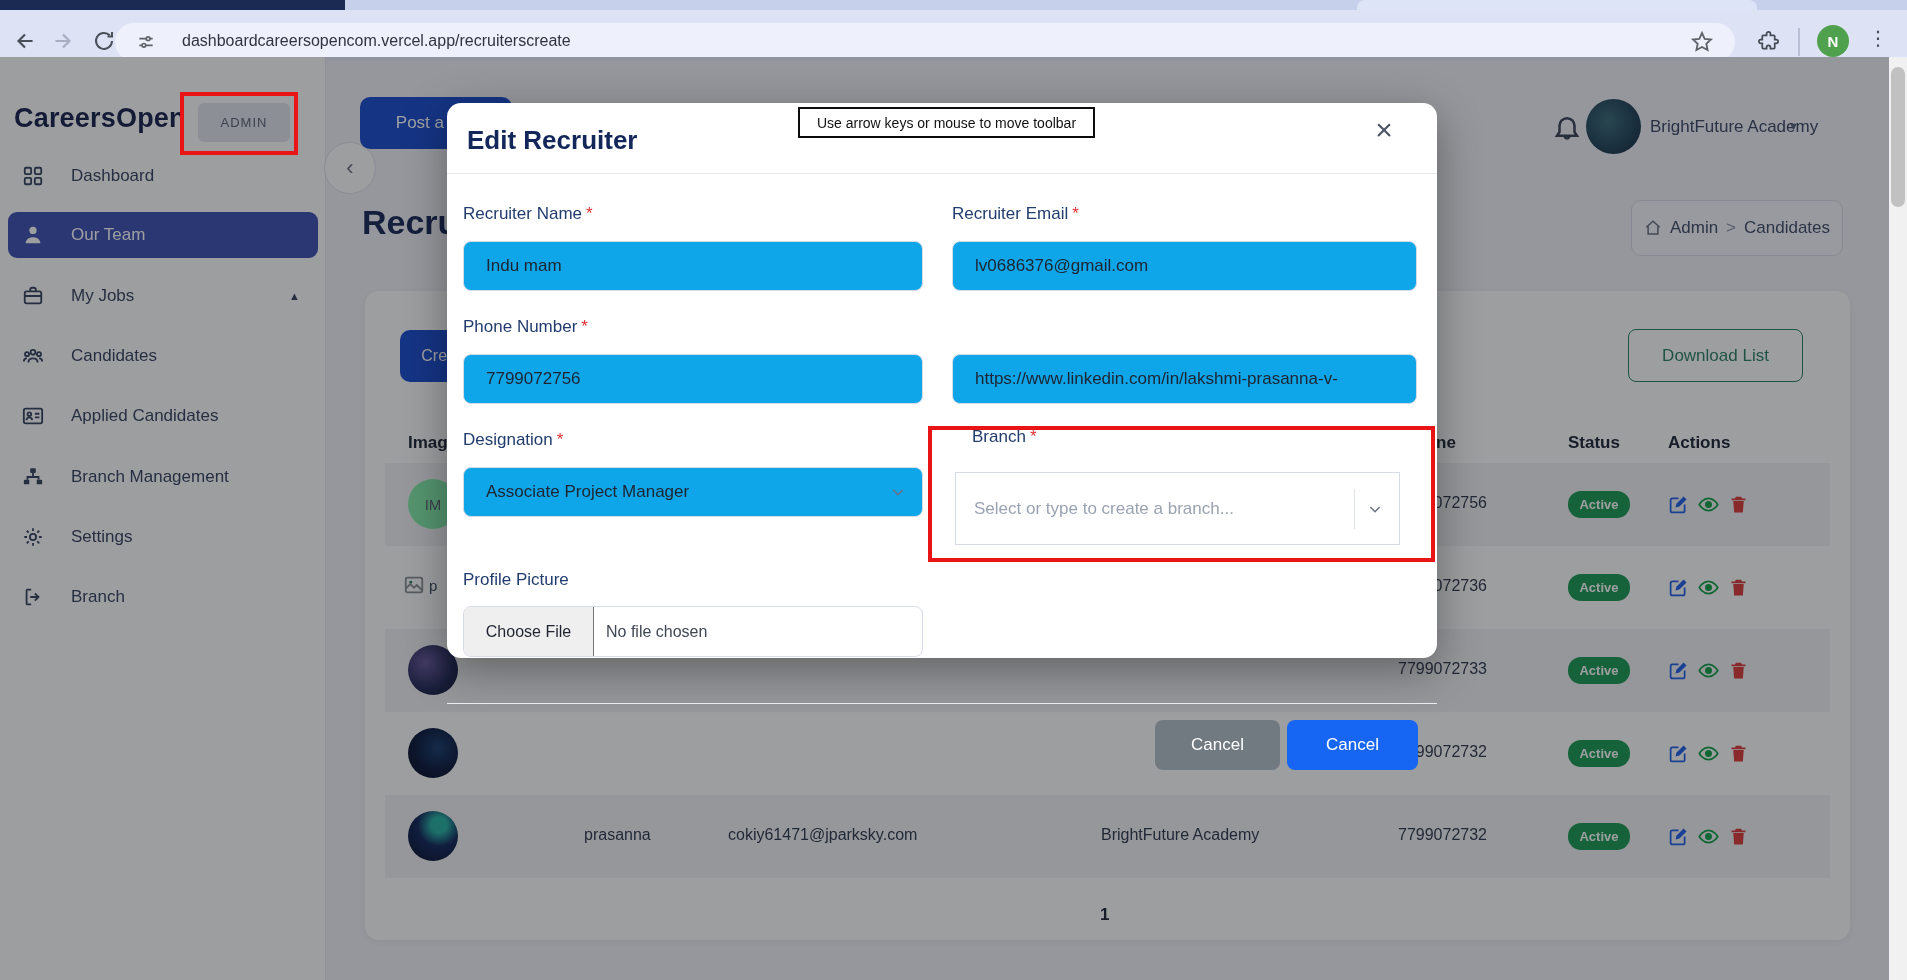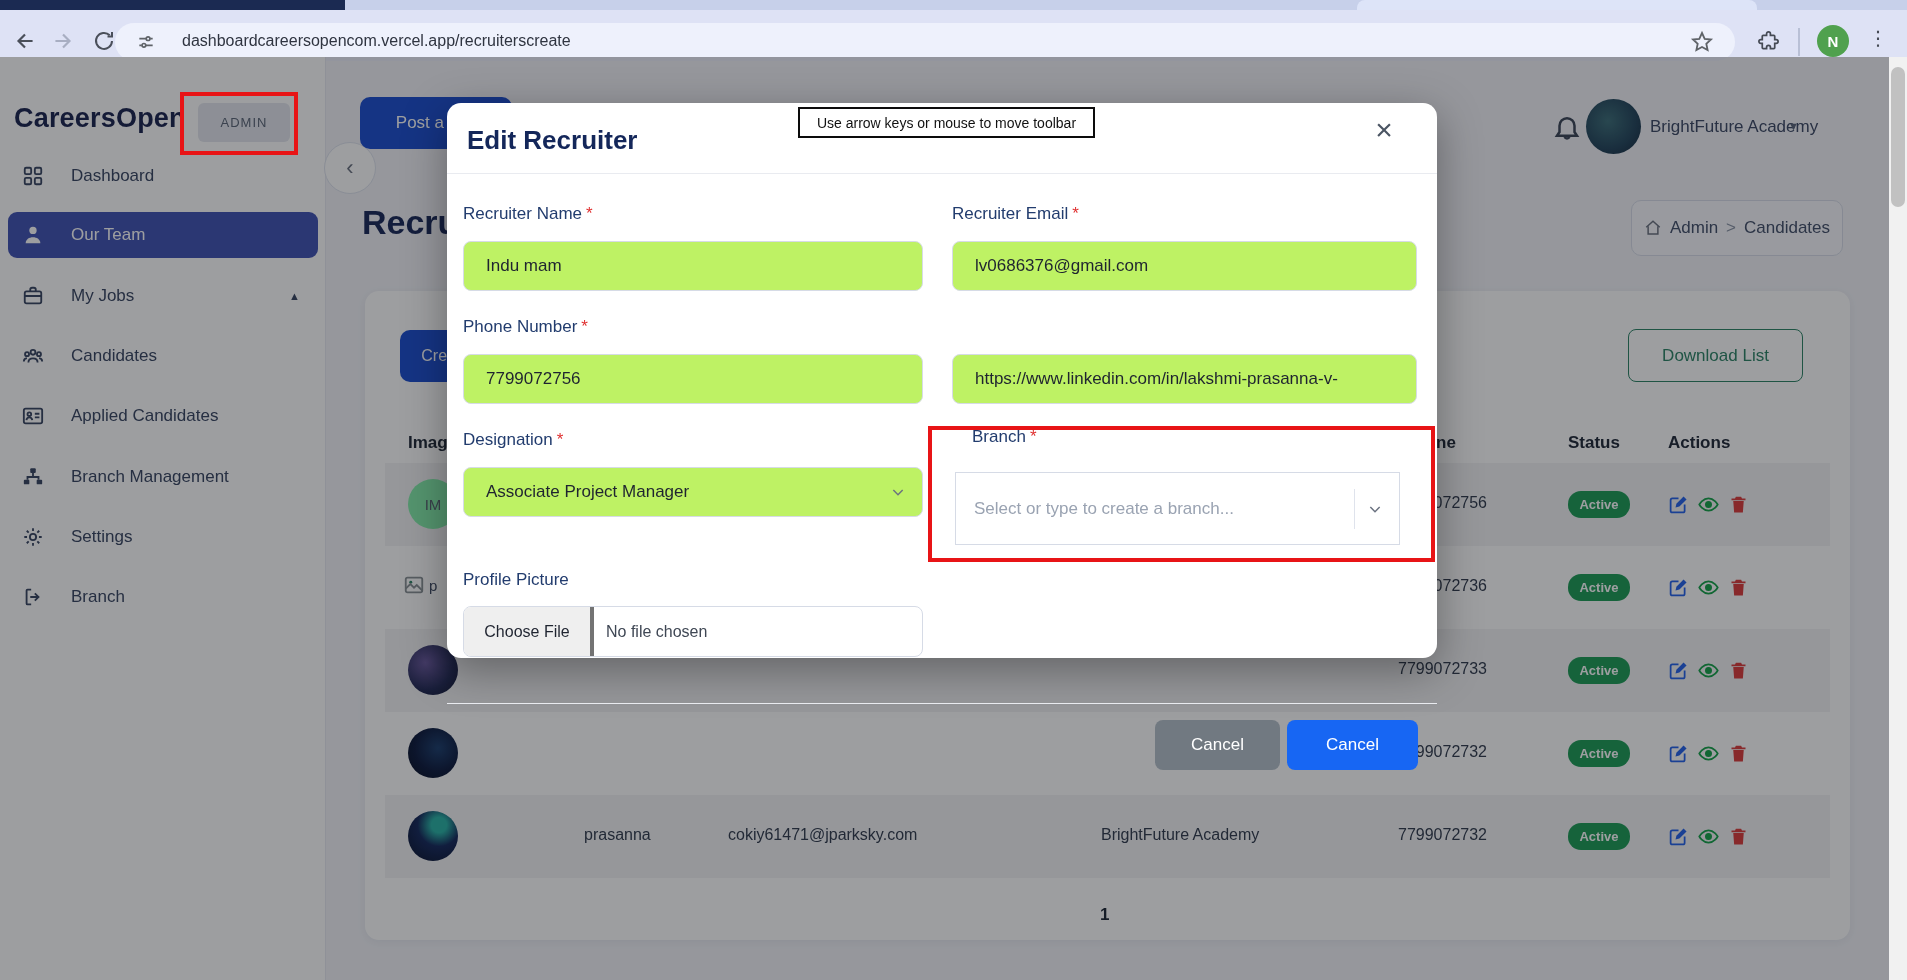--- a/index.html
+++ b/index.html
@@ -98,33 +98,33 @@
   
   .modal { left:447px; top:103px; width:990px; height:555px; background:#fff; border-radius:14px; z-index:20;
       box-shadow:0 12px 44px rgba(0,0,0,.35); }
   .modal-title { left:20px; top:22px; font-size:26px; font-weight:800; color:#14275a; }
   .modal-close { left:920px; top:10px; width:34px; height:34px; font-size:30px; color:#4b5563; display:flex;
       align-items:center; justify-content:center; }
   .m-divider { left:0; top:70px; width:990px; height:1px; background:#e9ebf0; }
   .f-label { font-size:17px; color:#223c6e; }
   .req { color:#e03131; margin-left:4px; }
   .f-input { position:absolute; height:50px; border:1px solid #d6dbe6; border-radius:8px; font-size:17px; color:#1f2430;
-      padding-left:22px; background:#bef264; font-family:"Liberation Sans", sans-serif; outline:none; }
+      padding-left:22px; background:#0ea5e9; font-family:"Liberation Sans", sans-serif; outline:none; }
   .l-col { left:16px; width:460px; } .r-col { left:505px; width:465px; }
   .select { display:flex; align-items:center; }
   .sel-text { flex:1; }
   .chev { width:16px; height:16px; color:#6b7280; margin-right:16px; }
   .chev svg { width:100%; height:100%; }
   .branch-box { left:508px; top:369px; width:445px; height:73px; border:1px solid #d6dbe6; border-radius:0;
       display:flex; align-items:center; }
   .branch-ph { flex:1; padding-left:18px; color:#9aa3b2; font-size:17px; }
   .branch-sep { width:1px; height:40px; background:#dfe3ec; }
   .file-box { left:16px; top:503px; width:460px; height:51px; border:1px solid #d6dbe6; border-radius:8px; display:flex;
       align-items:center; overflow:hidden; }
-  .file-btn { width:130px; height:100%; background:#efefef; border-right:4px solid #737373; color:#1f2430; font-size:16px;
+  .file-btn { width:130px; height:100%; background:#efefef; border-right:1px solid #737373; color:#1f2430; font-size:16px;
       display:flex; align-items:center; justify-content:center; }
   .file-status { margin-left:12px; color:#3f4754; font-size:16px; }
   .m-footer-div { left:0; top:600px; width:990px; height:1px; background:#e9ebf0; }
   .btn-cancel { left:708px; top:617px; width:125px; height:50px; background:#717981; border-radius:8px; color:#fff;
       font-size:17px; display:flex; align-items:center; justify-content:center; }
   .btn-update { left:840px; top:617px; width:131px; height:50px; background:#1766f3; border-radius:8px; color:#fff;
       font-size:17px; display:flex; align-items:center; justify-content:center; }
 
   
   .anno { border:4px solid #e81416; background:transparent; }

